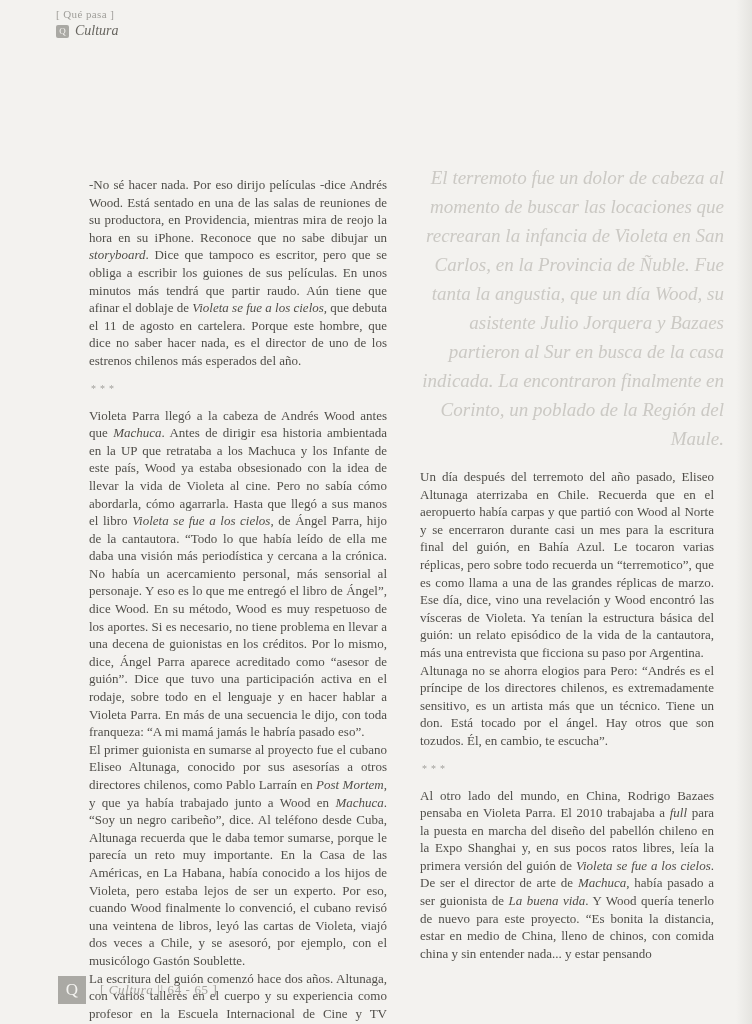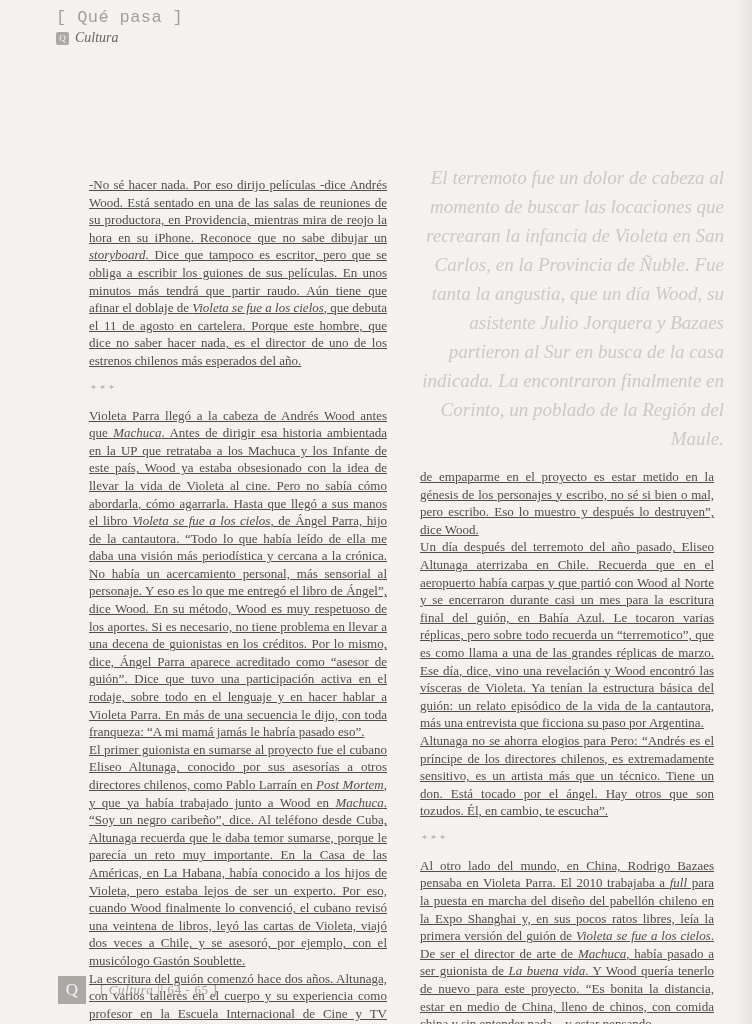--- a/index.html
+++ b/index.html
@@ -5,21 +5,21 @@
   html, body { margin: 0; padding: 0; }
   body {
     width: 752px; height: 1024px;
     position: relative; overflow: hidden;
     background: var(--background, #f3f2ef);
     font-family: "Liberation Serif", "DejaVu Serif", serif;
   }
 
   
   .page-header { position: absolute; left: 56px; top: 8px; }
-  .kicker { font-size: 17px; color: var(--muted, #a9a8a3); letter-spacing: 0.4px; font-family: Liberation Mono, monospace; }
+  .kicker { font-size: 11px; color: var(--muted, #a9a8a3); letter-spacing: 0.4px; }
   .section-row { display: flex; align-items: center; gap: 6px; margin-top: 3px; }
   .mini-logo {
     width: 13px; height: 13px; background: var(--logo-gray, #b3b2ad);
     color: #f6f5f2; font-size: 9px; line-height: 13px; text-align: center;
     border-radius: 2px; flex: 0 0 auto;
   }
   .section-name { font-style: italic; font-size: 14px; color: #67655f; }
 
   
   .pull-quote {
@@ -30,21 +30,21 @@
   }
 
   
   .col { position: absolute; }
   .col-left  { left: 89px;  top: 176px; width: 298px; }
   .col-right { left: 420px; top: 468px; width: 294px; }
   .col p {
     margin: 0; text-align: justify;
     font-size: 13px; line-height: 17.6px;
     color: var(--body-text, #504e49);
-    hyphens: auto; text-decoration: underline; -webkit-hyphens: auto;
+    hyphens: auto; -webkit-hyphens: auto;
   }
   .col p em { font-style: italic; }
   .sep {
     font-size: 10px; letter-spacing: 4px;
     color: var(--muted, #a8a7a2);
     margin: 13px 0 13px 2px;
   }
 
   
   .page-footer { position: absolute; left: 58px; top: 976px; display: flex; align-items: center; gap: 14px; }
@@ -76,21 +76,20 @@
 <div class="pull-quote">El terremoto fue un dolor de cabeza al momento de buscar las locaciones que recrearan la infancia de Violeta en San Carlos, en la Provincia de Ñuble. Fue tanta la angustia, que un día Wood, su asistente Julio Jorquera y Bazaes partieron al Sur en busca de la casa indicada. La encontraron finalmente en Corinto, un poblado de la Región del Maule.</div>
 
 <div class="col col-left">
     <p><span>-No sé hacer nada. Por eso dirijo películas -dice Andrés Wood. Está sentado en una de las salas de reuniones de su productora, en Providencia, mientras mira de reojo la hora en su iPhone. Reconoce que no sabe dibujar un </span><em>storyboard</em><span>. Dice que tampoco es escritor, pero que se obliga a escribir los guiones de sus películas. En unos minutos más tendrá que partir raudo. Aún tiene que afinar el doblaje de </span><em>Violeta se fue a los cielos</em><span>, que debuta el 11 de agosto en cartelera. Porque este hombre, que dice no saber hacer nada, es el director de uno de los estrenos chilenos más esperados del año.</span></p>
     <div class="sep">***</div>
     <p><span>Violeta Parra llegó a la cabeza de Andrés Wood antes que </span><em>Machuca</em><span>. Antes de dirigir esa historia ambientada en la UP que retrataba a los Machuca y los Infante de este país, Wood ya estaba obsesionado con la idea de llevar la vida de Violeta al cine. Pero no sabía cómo abordarla, cómo agarrarla. Hasta que llegó a sus manos el libro </span><em>Violeta se fue a los cielos</em><span>, de Ángel Parra, hijo de la cantautora. “Todo lo que había leído de ella me daba una visión más periodística y cercana a la crónica. No había un acercamiento personal, más sensorial al personaje. Y eso es lo que me entregó el libro de Ángel”, dice Wood. En su método, Wood es muy respetuoso de los aportes. Si es necesario, no tiene problema en llevar a una decena de guionistas en los créditos. Por lo mismo, dice, Ángel Parra aparece acreditado como “asesor de guión”. Dice que tuvo una participación activa en el rodaje, sobre todo en el lenguaje y en hacer hablar a Violeta Parra. En más de una secuencia le dijo, con toda franqueza: “A mi mamá jamás le habría pasado eso”.</span></p>
     <p><span>El primer guionista en sumarse al proyecto fue el cubano Eliseo Altunaga, conocido por sus asesorías a otros directores chilenos, como Pablo Larraín en </span><em>Post Mortem</em><span>, y que ya había trabajado junto a Wood en </span><em>Machuca</em><span>. “Soy un negro caribeño”, dice. Al teléfono desde Cuba, Altunaga recuerda que le daba temor sumarse, porque le parecía un reto muy importante. En la Casa de las Américas, en La Habana, había conocido a los hijos de Violeta, pero estaba lejos de ser un experto. Por eso, cuando Wood finalmente lo convenció, el cubano revisó una veintena de libros, leyó las cartas de Violeta, viajó dos veces a Chile, y se asesoró, por ejemplo, con el musicólogo Gastón Soublette.</span></p>
     <p><span>La escritura del guión comenzó hace dos años. Altunaga, con varios talleres en el cuerpo y su experiencia como profesor en la Escuela Internacional de Cine y TV (EICTV) de San Antonio de los Baños , ya tiene su sistema. Wood ya sabe cómo amoldarse a este método. Escribe un inicio y está dispuesto a que Altunaga lo destruya. “Mi manera</span></p>
   </div>
 <div class="col col-right">
-    <p><span>de empaparme en el proyecto es estar metido en la génesis de los personajes y escribo, no sé si bien o mal, pero escribo. Eso lo muestro y después lo destruyen”, dice Wood.</span></p>
     <p><span>Un día después del terremoto del año pasado, Eliseo Altunaga aterrizaba en Chile. Recuerda que en el aeropuerto había carpas y que partió con Wood al Norte y se encerraron durante casi un mes para la escritura final del guión, en Bahía Azul. Le tocaron varias réplicas, pero sobre todo recuerda un “terremotico”, que es como llama a una de las grandes réplicas de marzo. Ese día, dice, vino una revelación y Wood encontró las vísceras de Violeta. Ya tenían la estructura básica del guión: un relato episódico de la vida de la cantautora, más una entrevista que ficciona su paso por Argentina.</span></p>
     <p><span>Altunaga no se ahorra elogios para Pero: “Andrés es el príncipe de los directores chilenos, es extremadamente sensitivo, es un artista más que un técnico. Tiene un don. Está tocado por el ángel. Hay otros que son tozudos. Él, en cambio, te escucha”.</span></p>
     <div class="sep">***</div>
     <p><span>Al otro lado del mundo, en China, Rodrigo Bazaes pensaba en Violeta Parra. El 2010 trabajaba a </span><em>full</em><span> para la puesta en marcha del diseño del pabellón chileno en la Expo Shanghai y, en sus pocos ratos libres, leía la primera versión del guión de </span><em>Violeta se fue a los cielos</em><span>. De ser el director de arte de </span><em>Machuca</em><span>, había pasado a ser guionista de </span><em>La buena vida</em><span>. Y Wood quería tenerlo de nuevo para este proyecto. “Es bonita la distancia, estar en medio de China, lleno de chinos, con comida china y sin entender nada... y estar pensando</span></p>
   </div>
 
 <div class="page-footer">
   <div class="footer-logo">Q</div>
   <div class="footer-text">
     <span>[</span>

